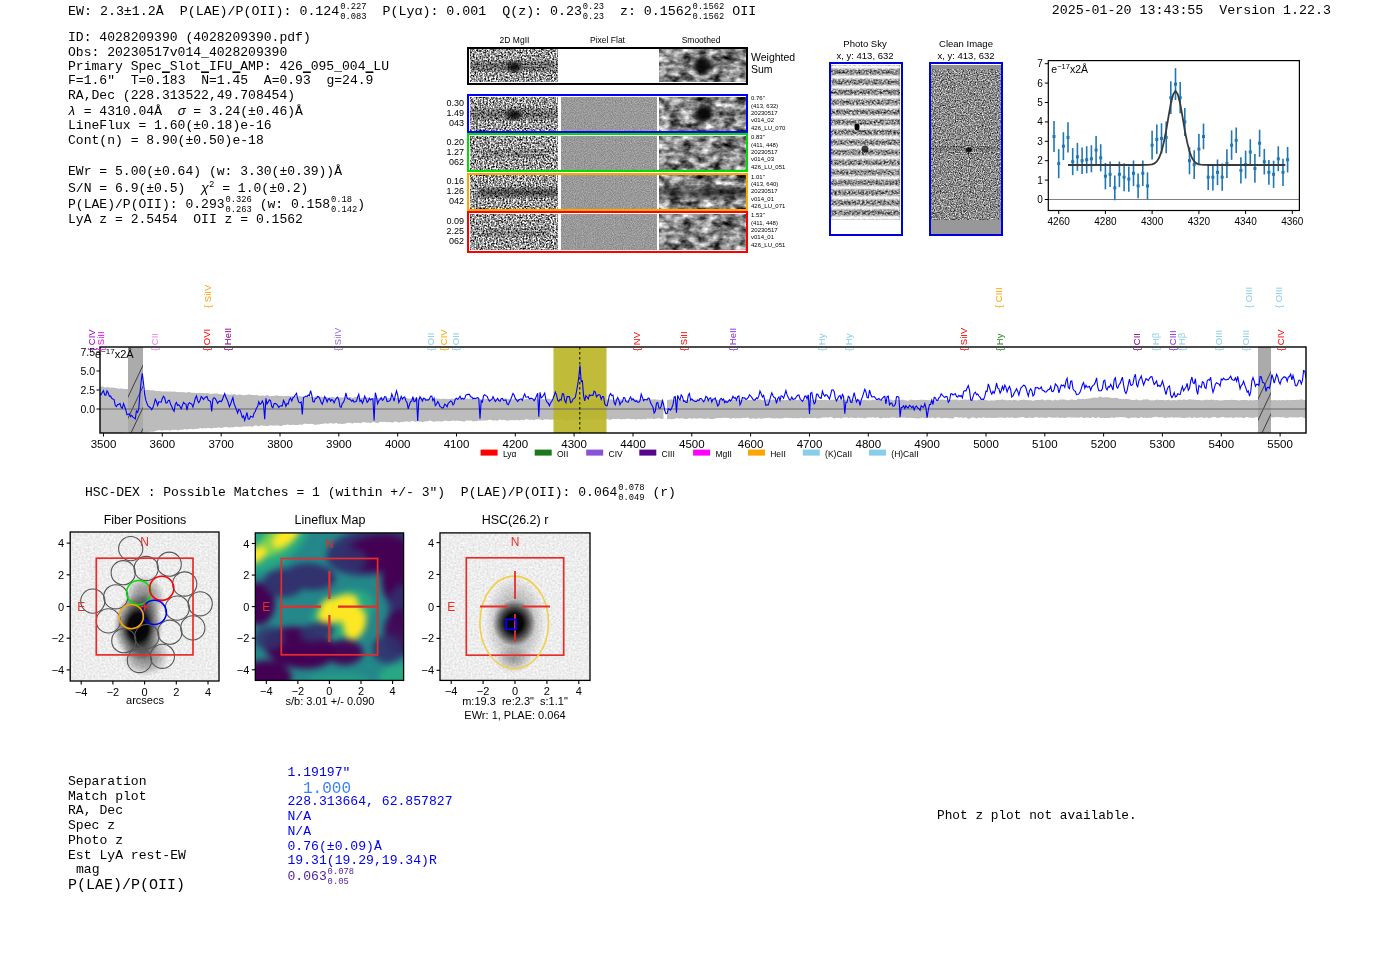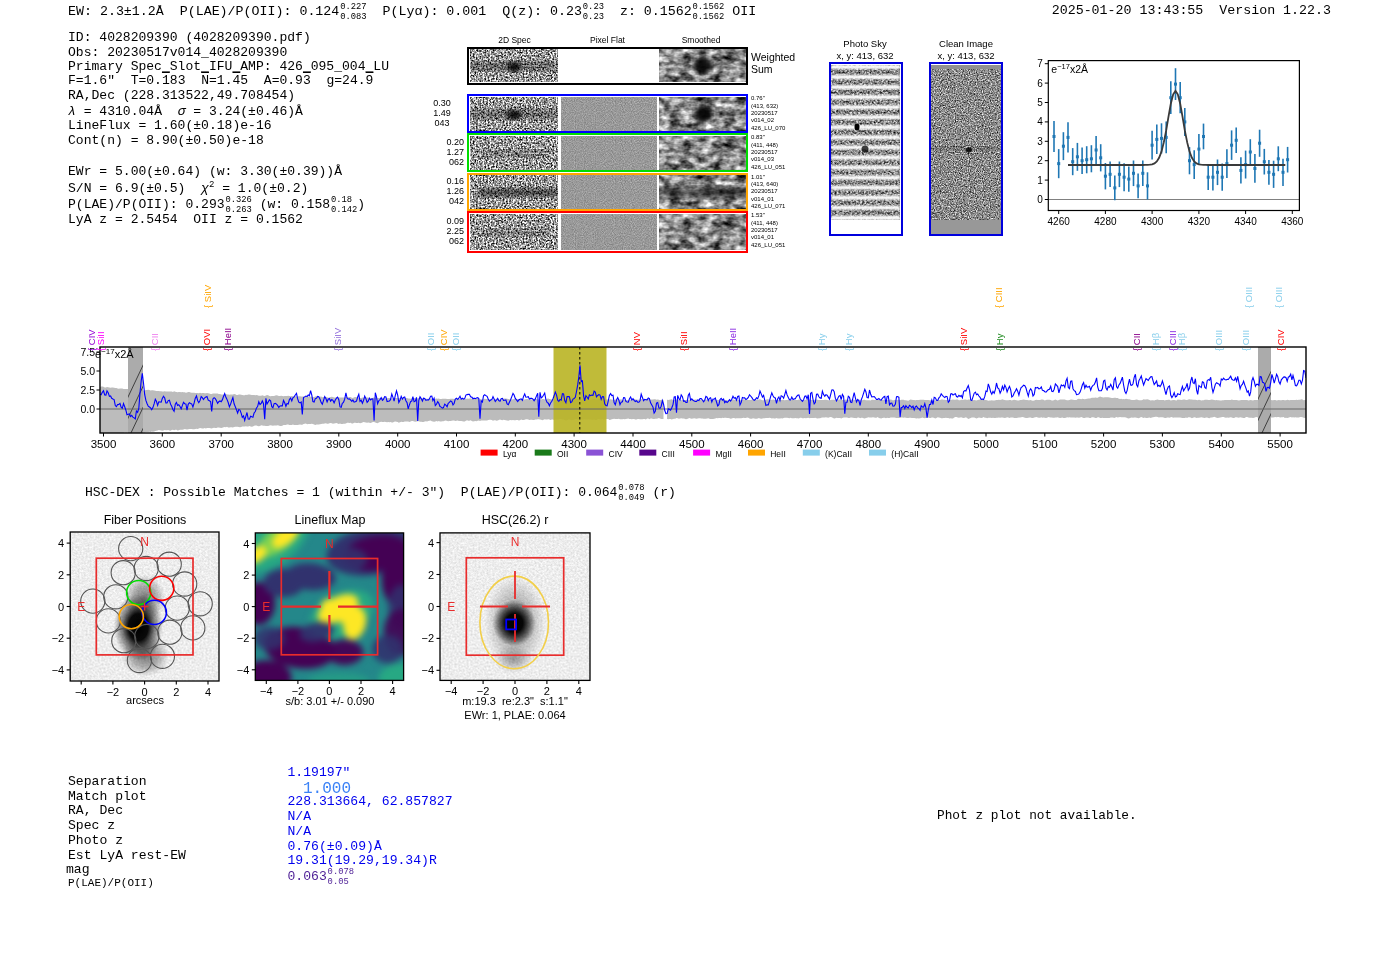--- a/index.html
+++ b/index.html
@@ -59,21 +59,21 @@
     <div style="position:absolute;left:68px;top:59px;font-size:13.05px;white-space:nowrap">Primary Spec_Slot_IFU_AMP: 426_095_004_LU</div>
     <div style="position:absolute;left:68px;top:73px;font-size:13.05px;white-space:nowrap">F=1.6"&nbsp; T=0.<span style="text-decoration:overline">1</span>83&nbsp; <span style="text-decoration:overline">N</span>=1.<span style="text-decoration:overline">4</span>5&nbsp; A=0.9<span style="text-decoration:overline">3</span>&nbsp; g=24.<span style="text-decoration:overline">9</span></div>
     <div style="position:absolute;left:68px;top:87.5px;font-size:13.05px;white-space:nowrap">RA,Dec (228.313522,49.708454)</div>
     <div style="position:absolute;left:68px;top:103.5px;font-size:13.05px;white-space:nowrap"><i>λ</i> = 4310.04Å&nbsp; <i>σ</i> = 3.24(±0.46)Å</div>
     <div style="position:absolute;left:68px;top:118px;font-size:13.05px;white-space:nowrap">LineFlux = 1.60(±0.18)e-16</div>
     <div style="position:absolute;left:68px;top:132.5px;font-size:13.05px;white-space:nowrap">Cont(n) = 8.90(±0.50)e-18</div>
     <div style="position:absolute;left:68px;top:164px;font-size:13.05px;white-space:nowrap">EWr = 5.00(±0.64) (w: 3.30(±0.39))Å</div>
     <div style="position:absolute;left:68px;top:179.5px;font-size:13.05px;white-space:nowrap">S/N = 6.9(±0.5)&nbsp; <i>χ</i><sup style="font-size:9px">2</sup> = 1.0(±0.2)</div>
     <div style="position:absolute;left:68px;top:196px;font-size:13.05px;white-space:nowrap">P(LAE)/P(OII): 0.293 <span style="display:inline-block;vertical-align:-0.45em;font-size:8.8px;line-height:9.600000000000001px;letter-spacing:0">0.326<br>0.263</span> (w: 0.158 <span style="display:inline-block;vertical-align:-0.45em;font-size:8.8px;line-height:9.600000000000001px;letter-spacing:0">0.18<br>0.142</span>)</div>
     <div style="position:absolute;left:68px;top:211.5px;font-size:13.05px;white-space:nowrap">LyA z = 2.5454&nbsp; OII z = 0.1562</div>
-<div style="position:absolute;left:454.5px;top:35px;width:120px;text-align:center;font:8.5px 'Liberation Sans',sans-serif">2D Spec</div>
+<div style="position:absolute;left:454.5px;top:35px;width:120px;text-align:center;font:8.5px 'Liberation Sans',sans-serif">2D MgII</div>
     <div style="position:absolute;left:547.5px;top:35px;width:120px;text-align:center;font:8.5px 'Liberation Sans',sans-serif">Pixel Flat</div>
     <div style="position:absolute;left:641px;top:35px;width:120px;text-align:center;font:8.5px 'Liberation Sans',sans-serif">Smoothed</div>
     <div style="position:absolute;left:467px;top:46.5px;width:281px;height:38px;border:2.5px solid #000000;background:#fff"></div>
     <svg style="position:absolute;left:469.5px;top:49.0px" width="88" height="33">
 <rect width="88" height="33" fill="#fff"></rect>
       <rect width="88" height="33" filter="url(#fspec2)"></rect>
       <ellipse cx="44" cy="18" rx="7" ry="5" fill="#000" filter="url(#fblur2)" opacity="0.85"></ellipse>
       <rect x="0" y="12" width="88" height="10" fill="#000" filter="url(#fblur3)" opacity="0.35"></rect>
     </svg>
     <div style="position:absolute;left:561.0px;top:49.0px;width:96px;height:33px;background:#fff"></div>
@@ -93,21 +93,21 @@
     </svg>
     <svg style="position:absolute;left:561.0px;top:96.8px" width="96" height="33.9">
       <rect width="96" height="33.9" filter="url(#fflat)"></rect>
     </svg>
     <svg style="position:absolute;left:658.5px;top:96.8px" width="87" height="33.9">
 <rect width="87" height="33.9" fill="#fff"></rect>
       <rect width="87" height="33.9" filter="url(#fsmooth)"></rect>
       <ellipse cx="44" cy="17" rx="9" ry="8" fill="#000" filter="url(#fblur2)" opacity="0.9"></ellipse>
       <rect x="41" y="0" width="5" height="33.9" fill="#000" filter="url(#fblur2)" opacity="0.3"></rect>
     </svg>
-    <div style="position:absolute;left:420px;top:99.25px;width:44px;text-align:center;font:9px 'Liberation Sans',sans-serif;line-height:9.7px">0.30<br>1.49<br>043</div>
+    <div style="position:absolute;left:420px;top:99.25px;width:44px;text-align:right;font:9px 'Liberation Sans',sans-serif;line-height:9.7px">0.30<br>1.49<br>043</div>
     <div style="position:absolute;left:751px;top:95.3px;font:6px 'Liberation Sans',sans-serif;line-height:7.35px">0.76"<br>(413, 632)<br>20230517<br>v014_02<br>426_LU_070</div>
     <div style="position:absolute;left:467px;top:133.2px;width:281px;height:39.3px;border:2.5px solid #00dd00;background:#fff"></div>
     <svg style="position:absolute;left:469.5px;top:135.7px" width="88" height="34.3">
 <rect width="88" height="34.3" fill="#fff"></rect>
       <rect width="88" height="34.3" filter="url(#fspec2)"></rect>
       <rect x="10" y="14" width="70" height="7" fill="#000" filter="url(#fblur3)" opacity="0.25"></rect>
     </svg>
     <svg style="position:absolute;left:561.0px;top:135.7px" width="96" height="34.3">
       <rect width="96" height="34.3" filter="url(#fflat)"></rect>
     </svg>
@@ -649,17 +649,17 @@
     <div style="position:absolute;left:68px;top:788.5px;font-size:13.1px;white-space:nowrap">Match plot</div>
     <div style="position:absolute;left:303px;top:779.5px;font-size:16px;color:#3b82f6;white-space:nowrap">1.000</div>
     <div style="position:absolute;left:68px;top:803.3px;font-size:13.1px;white-space:nowrap">RA, Dec</div>
     <div style="position:absolute;left:287.5px;top:794.3px;font-size:13.1px;color:#0000ee;white-space:nowrap">228.313664, 62.857827</div>
     <div style="position:absolute;left:68px;top:818.0px;font-size:13.1px;white-space:nowrap">Spec z</div>
     <div style="position:absolute;left:287.5px;top:809.0px;font-size:13.1px;color:#0000ee;white-space:nowrap">N/A</div>
     <div style="position:absolute;left:68px;top:832.8px;font-size:13.1px;white-space:nowrap">Photo z</div>
     <div style="position:absolute;left:287.5px;top:823.8px;font-size:13.1px;color:#0000ee;white-space:nowrap">N/A</div>
     <div style="position:absolute;left:68px;top:847.5px;font-size:13.1px;white-space:nowrap">Est LyA rest-EW</div>
     <div style="position:absolute;left:287.5px;top:838.5px;font-size:13.1px;color:#0000ee;white-space:nowrap">0.76(±0.09)Å</div>
-    <div style="position:absolute;left:66px;top:862.3px;font-size:13.1px;white-space:nowrap">mag</div>
+    <div style="position:absolute;left:76px;top:862.3px;font-size:13.1px;white-space:nowrap">mag</div>
     <div style="position:absolute;left:287.5px;top:853.3px;font-size:13.1px;color:#0000ee;white-space:nowrap">19.31(19.29,19.34)R</div>
-    <div style="position:absolute;left:68px;top:877.0px;font-size:11px;white-space:nowrap">P(LAE)/P(OII)</div>
+    <div style="position:absolute;left:68px;top:877.0px;font-size:15px;white-space:nowrap">P(LAE)/P(OII)</div>
     <div style="position:absolute;left:287.5px;top:868.0px;font-size:13.1px;color:#4c1d95;white-space:nowrap">0.063 <span style="display:inline-block;vertical-align:-0.45em;font-size:8.8px;line-height:9.600000000000001px;letter-spacing:0">0.078<br>0.05</span></div>
 <div style="position:absolute;left:937px;top:808px;font-size:12.8px">Phot z plot not available.</div>
 </div>
 </body></html>

